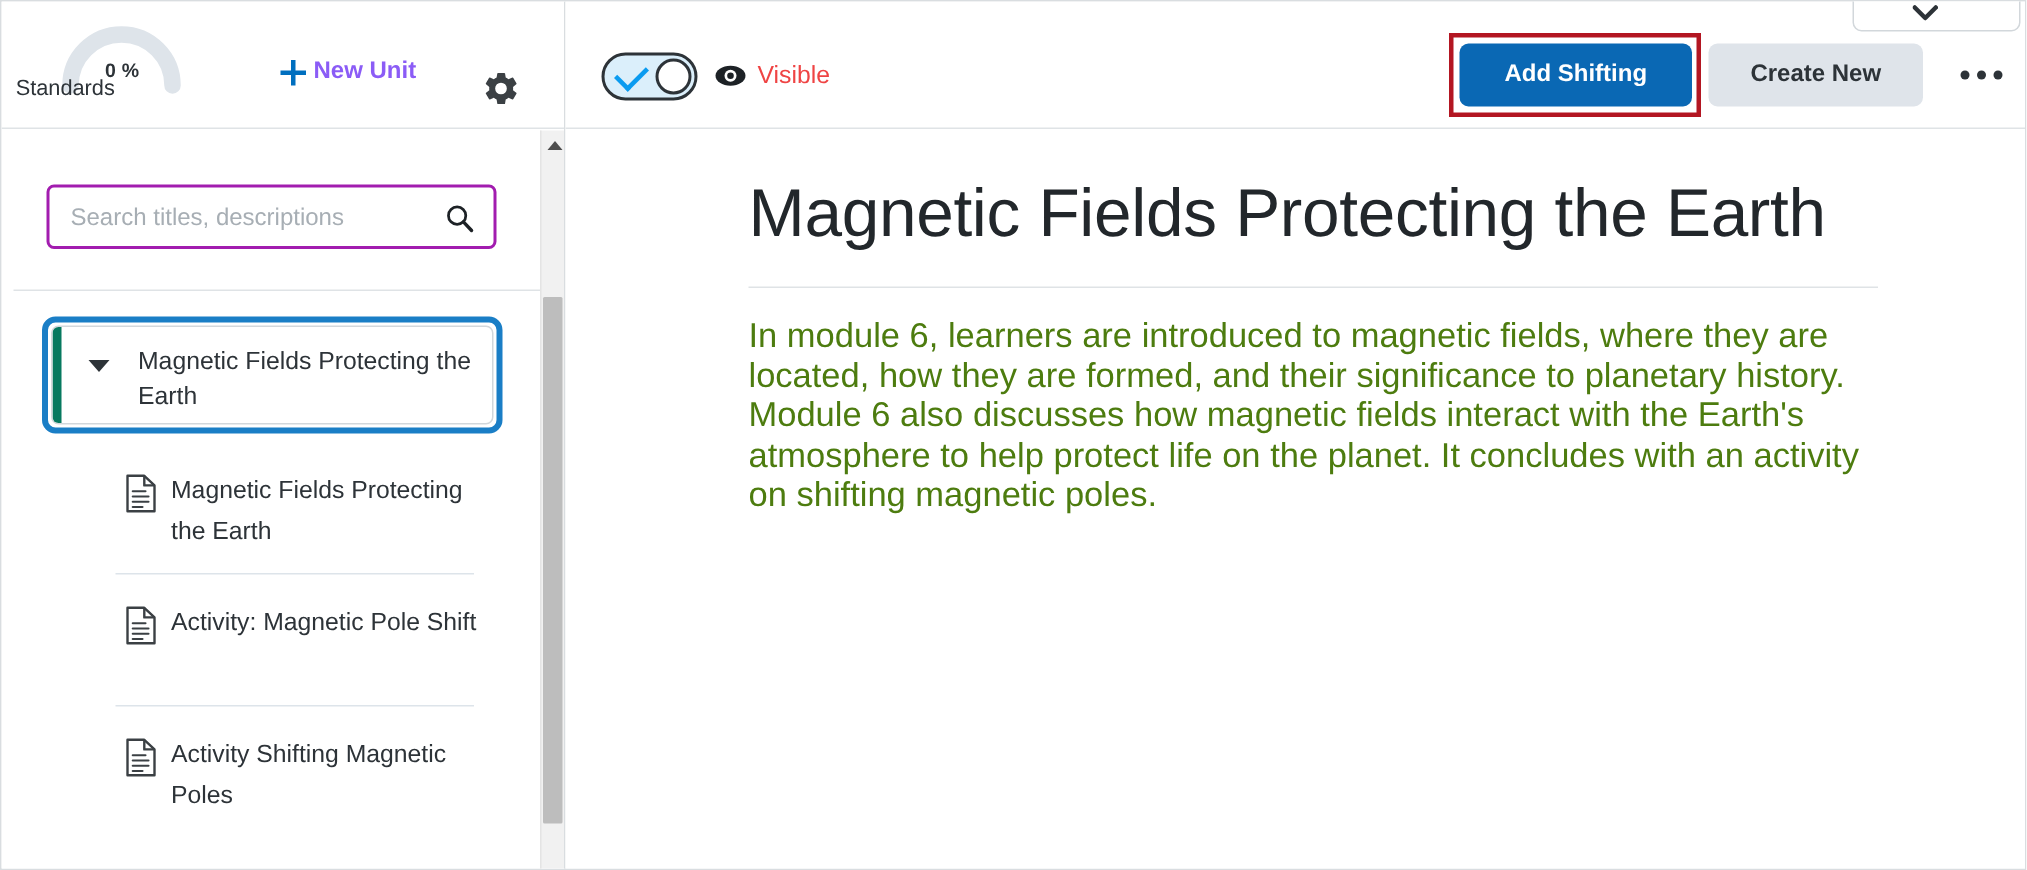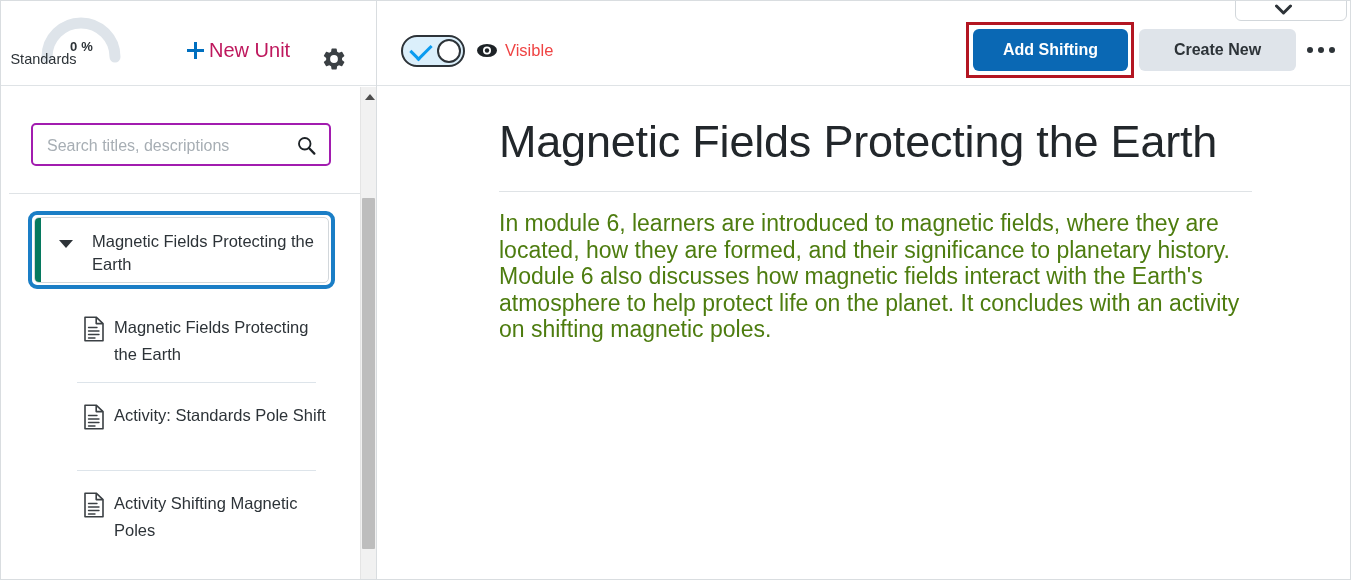--- a/index.html
+++ b/index.html
@@ -76,23 +76,23 @@
     flex: 0 0 auto;
   }
   .plus-icon::before, .plus-icon::after {
     content: "";
     position: absolute;
     background: #006fbf;
   }
   .plus-icon::before { left: 0; top: 7px; width: 17px; height: 3px; }
   .plus-icon::after  { top: 0; left: 7px; height: 17px; width: 3px; }
   .new-unit-label {
-    font-size: 20px;
-    font-weight: normal;
-    color: #be185d;
+    font-size: 16px;
+    font-weight: bold;
+    color: #8b5cf6;
     white-space: nowrap;
   }
   .gear-btn {
     position: absolute;
     left: 320px; top: 45px;
     width: 26px; height: 26px;
     cursor: pointer;
   }
   .gear-btn svg { display: block; }
 
@@ -329,21 +329,21 @@
     border: 0;
     border-radius: 6px;
     font-family: "Liberation Sans", sans-serif;
     font-size: 16px;
     font-weight: bold;
     cursor: pointer;
   }
   .btn-create-new {
     position: absolute;
     left: 762px; top: 28px;
-    width: 157px; height: 42px;
+    width: 143px; height: 42px;
     background: #dfe4ea;
     color: #2d3338;
     border: 0;
     border-radius: 6px;
     font-family: "Liberation Sans", sans-serif;
     font-size: 16px;
     font-weight: bold;
     cursor: pointer;
   }
   .overflow-btn {
@@ -463,21 +463,21 @@
           <path d="M2 1.2h11.2L20 7.6V24.8H2z" fill="#ffffff" stroke="#3b4044" stroke-width="1.6" stroke-linejoin="round"></path>
           <path d="M13.2 1.2V7.6H20" fill="none" stroke="#3b4044" stroke-width="1.6" stroke-linejoin="round"></path>
           <g stroke="#3b4044" stroke-width="1.4" stroke-linecap="round">
             <line x1="5.5" y1="11.5" x2="14" y2="11.5"></line>
             <line x1="5.5" y1="15" x2="16" y2="15"></line>
             <line x1="5.5" y1="18.5" x2="16" y2="18.5"></line>
             <line x1="5.5" y1="22" x2="12" y2="22"></line>
           </g>
         </svg>
       </div>
-      <div class="item-label">Activity: Standards Pole Shift</div>
+      <div class="item-label">Activity: Magnetic Pole Shift</div>
     </div>
     <div class="item-sep" style="top:469px;"></div>
 
     <div class="item" style="top:489px;height:56px;">
       <div class="doc-icon">
         <svg width="22" height="26" viewBox="0 0 22 26">
           <path d="M2 1.2h11.2L20 7.6V24.8H2z" fill="#ffffff" stroke="#3b4044" stroke-width="1.6" stroke-linejoin="round"></path>
           <path d="M13.2 1.2V7.6H20" fill="none" stroke="#3b4044" stroke-width="1.6" stroke-linejoin="round"></path>
           <g stroke="#3b4044" stroke-width="1.4" stroke-linecap="round">
             <line x1="5.5" y1="11.5" x2="14" y2="11.5"></line>

